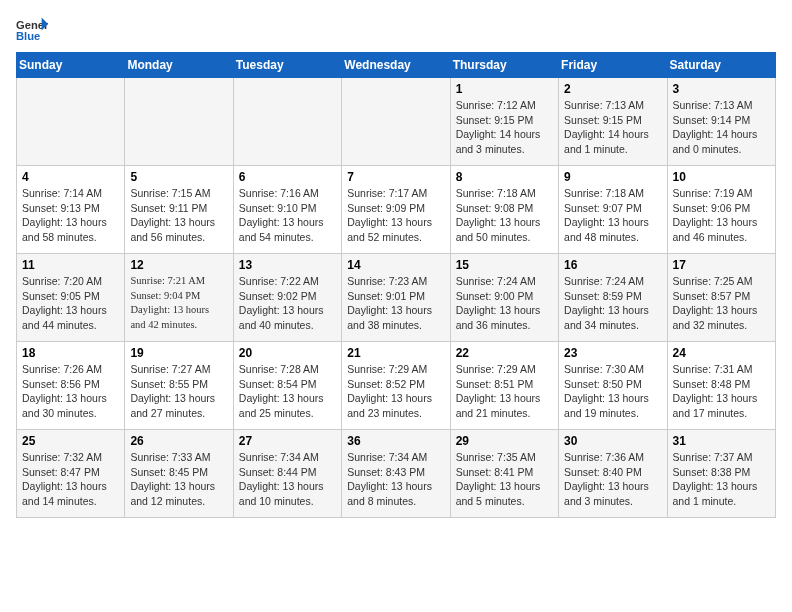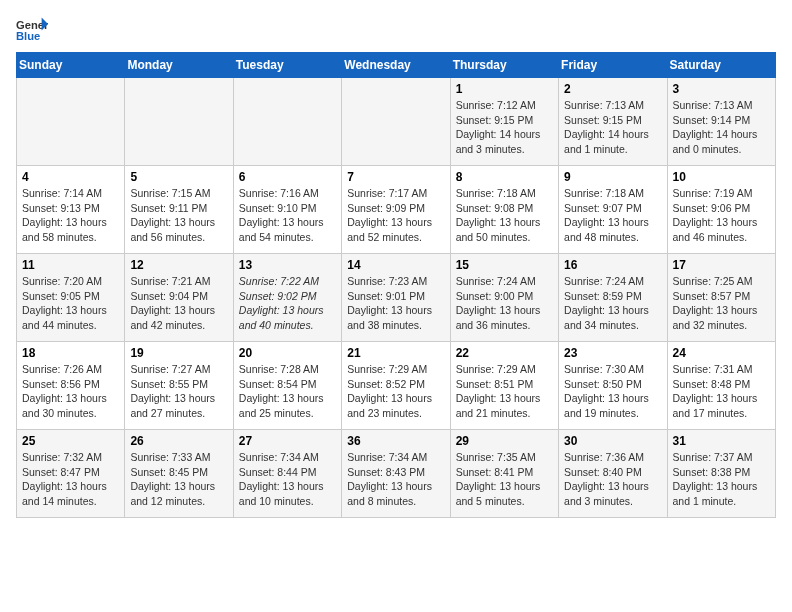--- a/index.html
+++ b/index.html
@@ -195,28 +195,28 @@
       <tr>
         <td>
           <span class="day-number">11</span>
           <div class="day-info" style="white-space: pre-line;">Sunrise: 7:20 AM
 Sunset: 9:05 PM
 Daylight: 13 hours
 and 44 minutes.</div>
         </td>
         <td>
           <span class="day-number">12</span>
-          <div class="day-info" style="white-space: pre-line;">Sunrise: 7:21 AM
+          <div class="day-info" style="white-space: pre-line; font-family: Liberation Serif, serif;">Sunrise: 7:21 AM
 Sunset: 9:04 PM
 Daylight: 13 hours
 and 42 minutes.</div>
         </td>
         <td>
           <span class="day-number">13</span>
-          <div class="day-info" style="white-space: pre-line; font-style: italic;">Sunrise: 7:22 AM
+          <div class="day-info" style="white-space: pre-line;">Sunrise: 7:22 AM
 Sunset: 9:02 PM
 Daylight: 13 hours
 and 40 minutes.</div>
         </td>
         <td>
           <span class="day-number">14</span>
           <div class="day-info" style="white-space: pre-line;">Sunrise: 7:23 AM
 Sunset: 9:01 PM
 Daylight: 13 hours
 and 38 minutes.</div>

